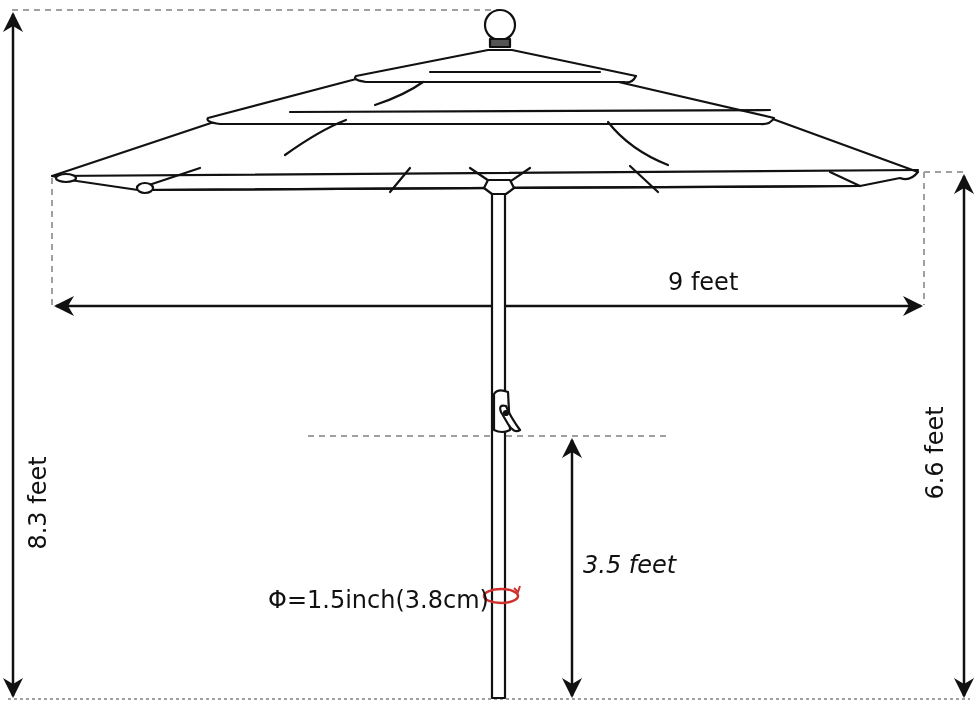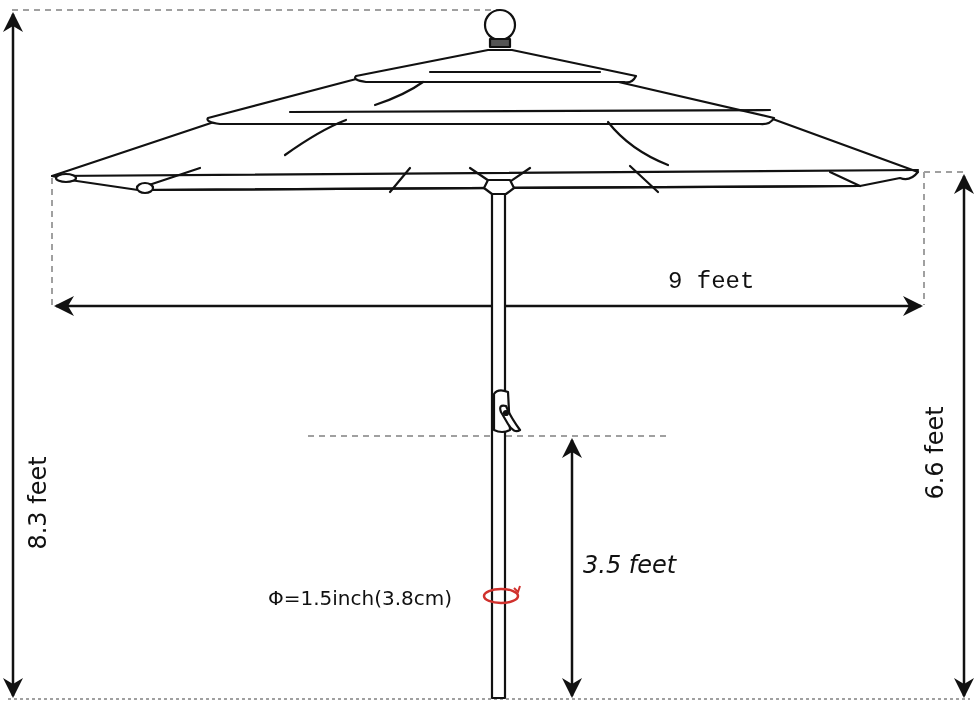--- a/index.html
+++ b/index.html
@@ -1,23 +1,23 @@
 <!DOCTYPE html>
 <html><head>
 <meta charset="utf-8">
 <style>
   html, body { margin: 0; padding: 0; background: #ffffff; }
   body { width: 980px; height: 708px; position: relative; overflow: hidden; font-family: "DejaVu Sans", sans-serif; }
   #diagram { position: absolute; left: 0; top: 0; width: 980px; height: 708px; }
   .lbl { position: absolute; color: #111; font-family: "DejaVu Sans", sans-serif; white-space: nowrap; }
   .lbl-big { font-size: 24px; }
-  .lbl-small { font-size: 20px; }
+  .lbl-small { font-size: 24px; }
   .vert-left { left: 38px; top: 503px; transform: translate(-50%, -50%) rotate(-90deg); }
   .vert-right { left: 935px; top: 453px; transform: translate(-50%, -50%) rotate(-90deg); }
-  .width-lbl { left: 668px; top: 268px; font-family: Liberation Mono, monospace; }
+  .width-lbl { left: 668px; top: 268px; }
   .base-lbl { left: 583px; top: 551px; font-style: italic; }
   .pole-lbl { left: 268px; top: 586px; }
 </style>
 </head>
 <body>
 
 <svg id="diagram" viewBox="0 0 980 708" xmlns="http://www.w3.org/2000/svg">
   <defs>
     <marker id="arr" viewBox="0 0 10 10" refX="9" refY="5" markerWidth="8" markerHeight="8" orient="auto-start-reverse">
       <path d="M0,0 L10,5 L0,10 L3,5 Z" fill="#111"></path>

